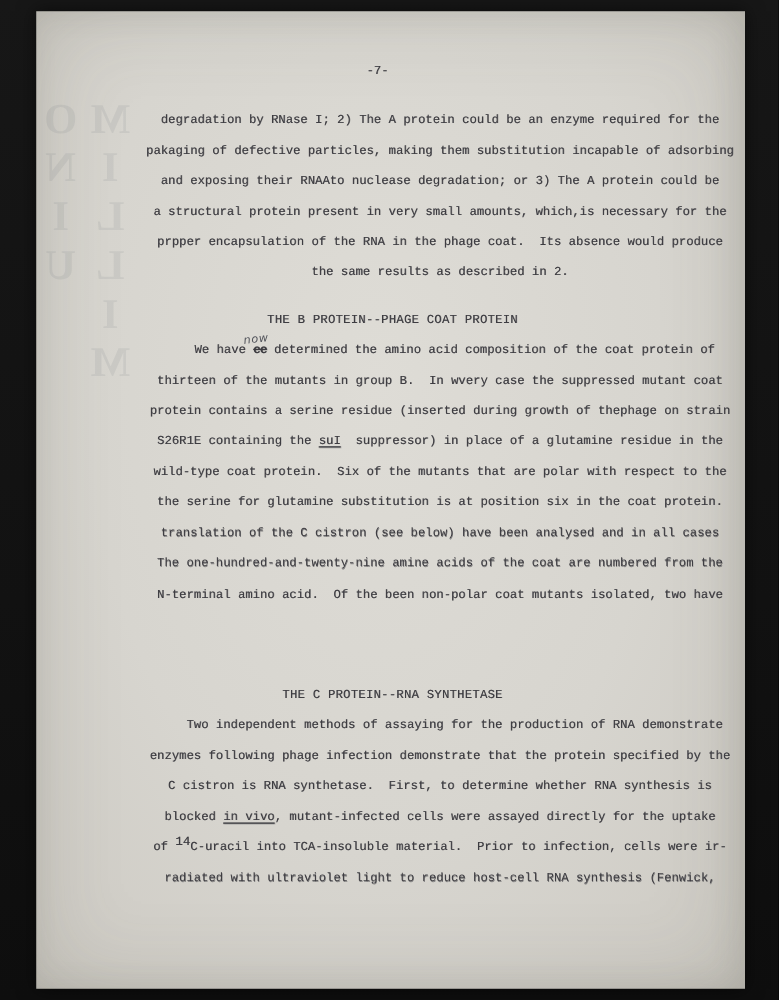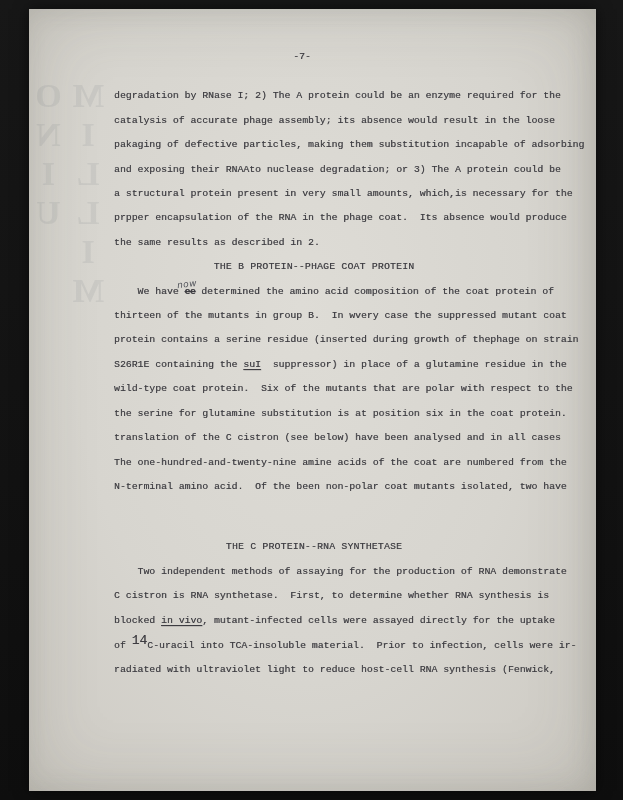--- a/index.html
+++ b/index.html
@@ -21,53 +21,52 @@
   .bleed{position:absolute;left:2px;top:68px;display:flex;gap:4px;
     transform:scaleX(-1);color:rgba(88,94,110,0.10);
     font-family:"Liberation Serif","DejaVu Serif",serif;font-weight:bold;}
   .bleed-col{writing-mode:vertical-rl;text-orientation:upright;font-size:34px;
     letter-spacing:2px;line-height:1.05;}
   .content{
     position:absolute;left:85px;top:36px;width:476px;
     font-size:9.8px;line-height:24.4px;color:#3d3c41;
     text-shadow:0.35px 0.3px 0.45px rgba(55,54,60,.55);
   }
-  .line{white-space:pre;}
+  .line{white-space:pre;text-align:center;}
   .page-number{text-align:center;transform:translateX(-50px);}
   .para-a{margin-top:15px;}
-  .heading{text-align:center;transform:translateX(-38px);letter-spacing:0.2px;}
-  .heading-c{margin-top:36px;}
+  .heading{text-align:center;transform:translateX(-38px);margin-top:13px;letter-spacing:0.2px;}
+  .heading-c{margin-top:56px;}
   .underlined{text-decoration:underline;text-underline-offset:2px;margin-top:40px;}
   .overtype{text-decoration:line-through;letter-spacing:-0.5px;font-weight:bold;}
   .anno-wrap{position:relative;}
   .handwritten{position:absolute;left:-8px;top:-14px;white-space:nowrap;
     font-family:"DejaVu Sans",sans-serif;font-style:italic;font-size:9px;
     color:#51535a;transform:rotate(-7deg);letter-spacing:.5px;text-shadow:none;}
-  .sup{font-size:13px;position:relative;top:-4px;}
+  .sup{font-size:10px;position:relative;top:-4px;}
 </style>
 </head>
 <body>
 
 <div class="photo">
   <div class="speck"></div>
 
   <div class="paper">
 
     <div class="bleed">
       <div class="bleed-col">MILLIM</div>
       <div class="bleed-col">ONIU</div>
     </div>
 
     <div class="content">
 
       <div class="line page-number">-7-</div>
 
       <div class="para-a">
         <div class="line">degradation by RNase I; 2) The A protein could be an enzyme required for the</div>
-        <div class="line">catalysis of accurate phage assembly; its absence would result in the loose</div>
         <div class="line">pakaging of defective particles, making them substitution incapable of adsorbing</div>
         <div class="line">and exposing their RNAAto nuclease degradation; or 3) The A protein could be</div>
         <div class="line">a structural protein present in very small amounts, which,is necessary for the</div>
         <div class="line">prpper encapsulation of the RNA in the phage coat.  Its absence would produce</div>
         <div class="line">the same results as described in 2.</div>
       </div>
 
       <div class="line heading">THE B PROTEIN--PHAGE COAT PROTEIN</div>
 
       <div>
@@ -79,20 +78,21 @@
         <div class="line">the serine for glutamine substitution is at position six in the coat protein.</div>
         <div class="line">translation of the C cistron (see below) have been analysed and in all cases</div>
         <div class="line">The one-hundred-and-twenty-nine amine acids of the coat are numbered from the</div>
         <div class="line">N-terminal amino acid.  Of the been non-polar coat mutants isolated, two have</div>
       </div>
 
       <div class="line heading heading-c">THE C PROTEIN--RNA SYNTHETASE</div>
 
       <div>
         <div class="line">    Two independent methods of assaying for the production of RNA demonstrate</div>
+        <div class="line">enzymes following phage infection demonstrate that the protein specified by the</div>
         <div class="line">C cistron is RNA synthetase.  First, to determine whether RNA synthesis is</div>
         <div class="line"><span>blocked </span><span class="underlined">in vivo</span><span>, mutant-infected cells were assayed directly for the uptake</span></div>
         <div class="line"><span>of </span><span class="sup">14</span><span>C-uracil into TCA-insoluble material.  Prior to infection, cells were ir-</span></div>
         <div class="line">radiated with ultraviolet light to reduce host-cell RNA synthesis (Fenwick,</div>
       </div>
 
     </div>
   </div>
 </div>
 

